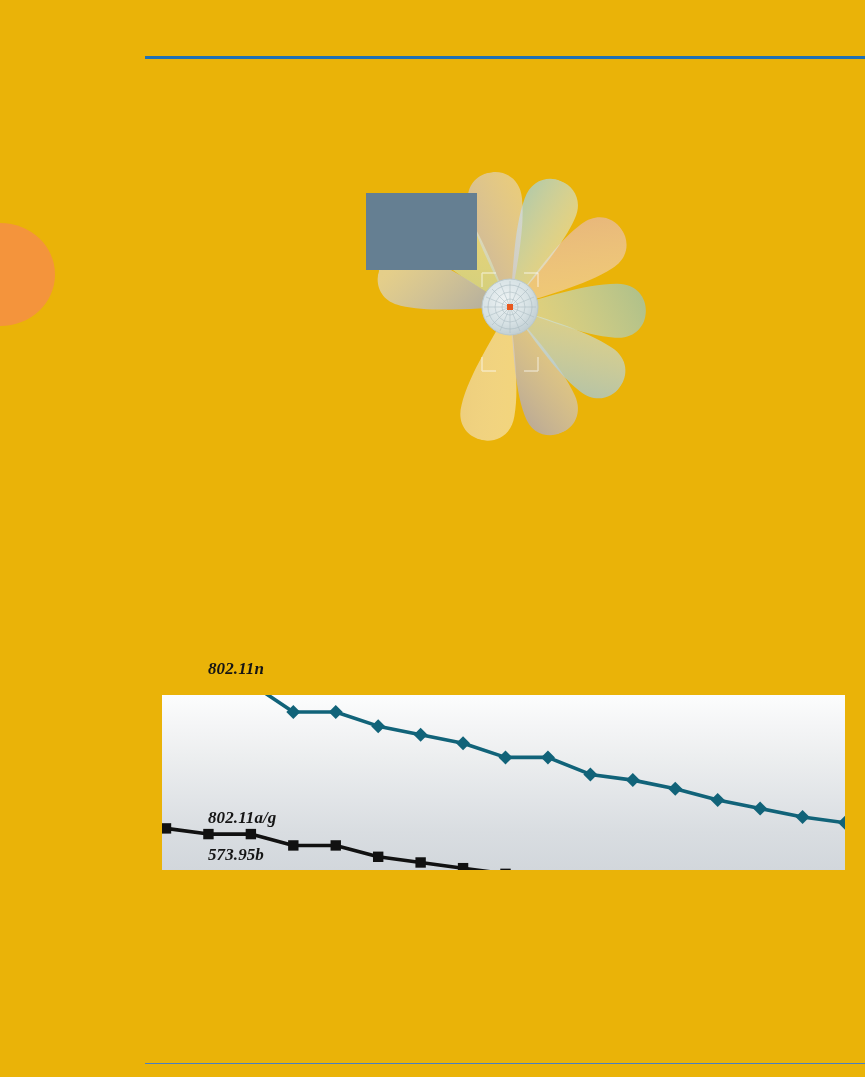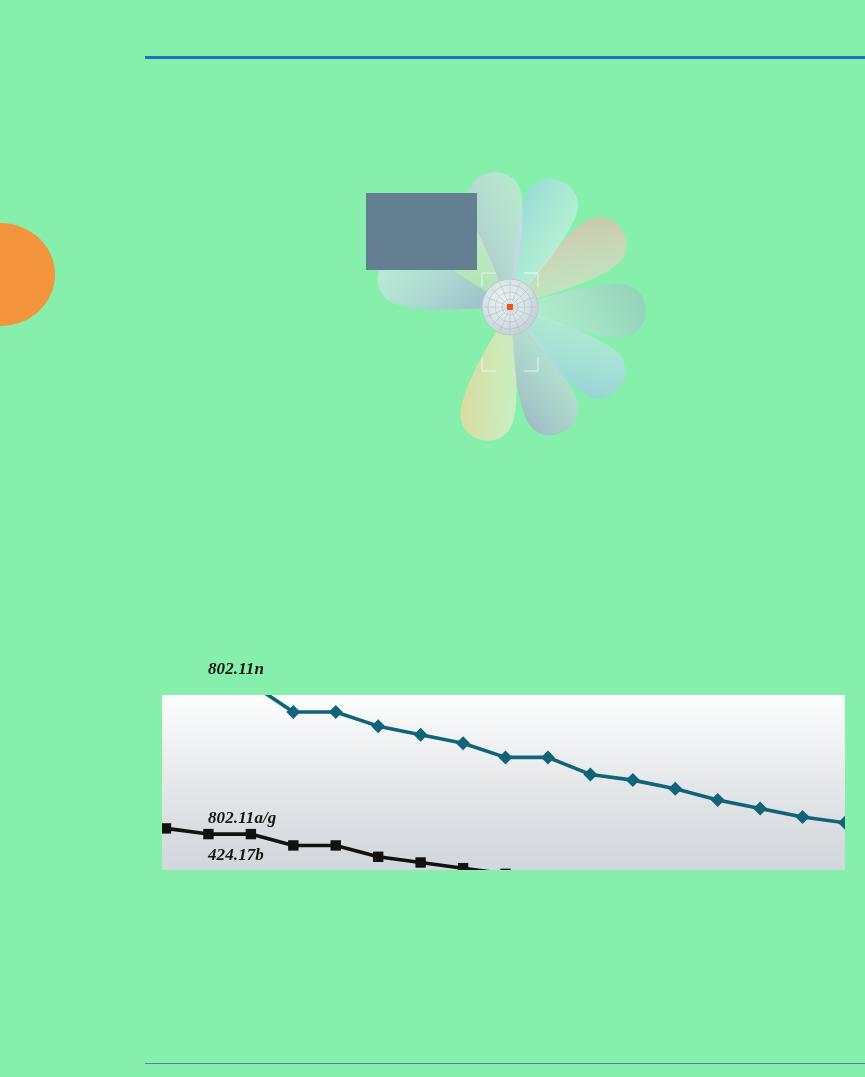--- a/index.html
+++ b/index.html
@@ -14,21 +14,21 @@
     position: relative;
     overflow: hidden;
     font-family: "Liberation Sans", sans-serif;
     -webkit-font-smoothing: antialiased;
   }
 
   
   #page {
     position: absolute;
     inset: 0;
-    background: #86efac;
+    background: #eab308;
   }
 
   .rule {
     position: absolute;
     background: #2171b5;
   }
   #header-rule {
     left: 145px;
     top: 56px;
     width: 720px;
@@ -296,15 +296,15 @@
               <polygon points="640.5625,273.21999999999997 646.5625,284.21999999999997 634.5625,284.21999999999997" fill="#f4943c"></polygon>
               <polygon points="683,274.072 689,285.072 677,285.072" fill="#f4943c"></polygon>
             </g>
           </g>
       </svg>
     </div>
   </div>
 
   <div class="series-label" id="label-11n">802.11n</div>
   <div class="series-label" id="label-11ag">802.11a/g</div>
-  <div class="series-label" id="label-11b">424.17b</div>
+  <div class="series-label" id="label-11b">573.95b</div>
 
 </div>
 
 </body></html>

